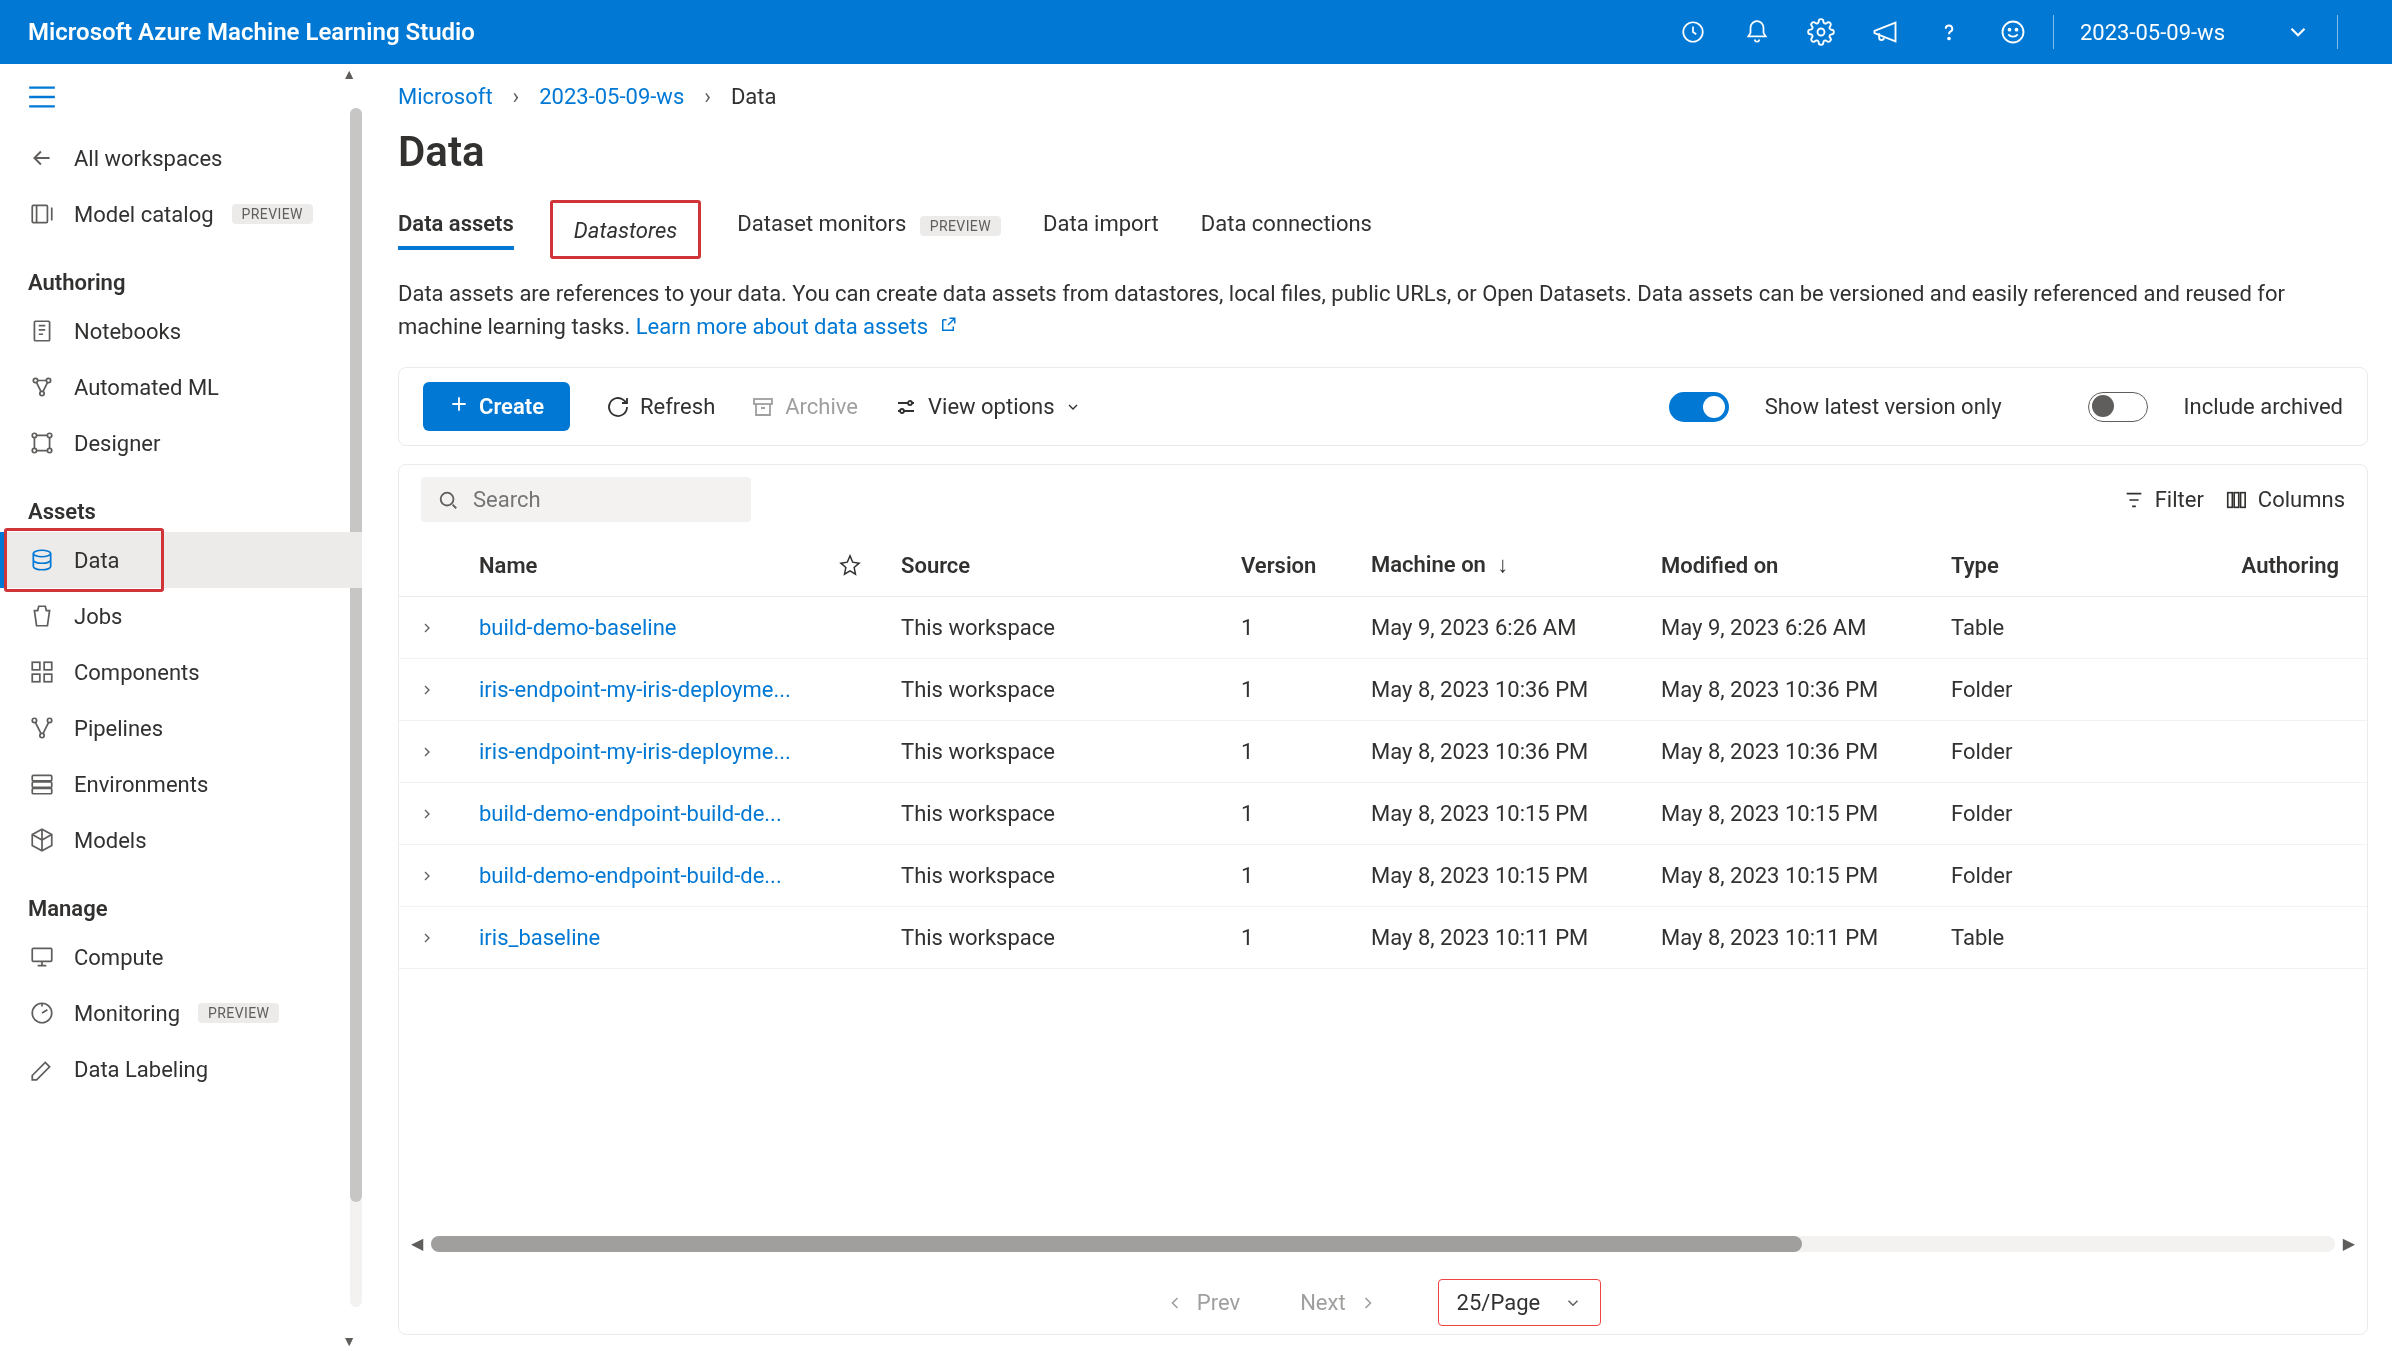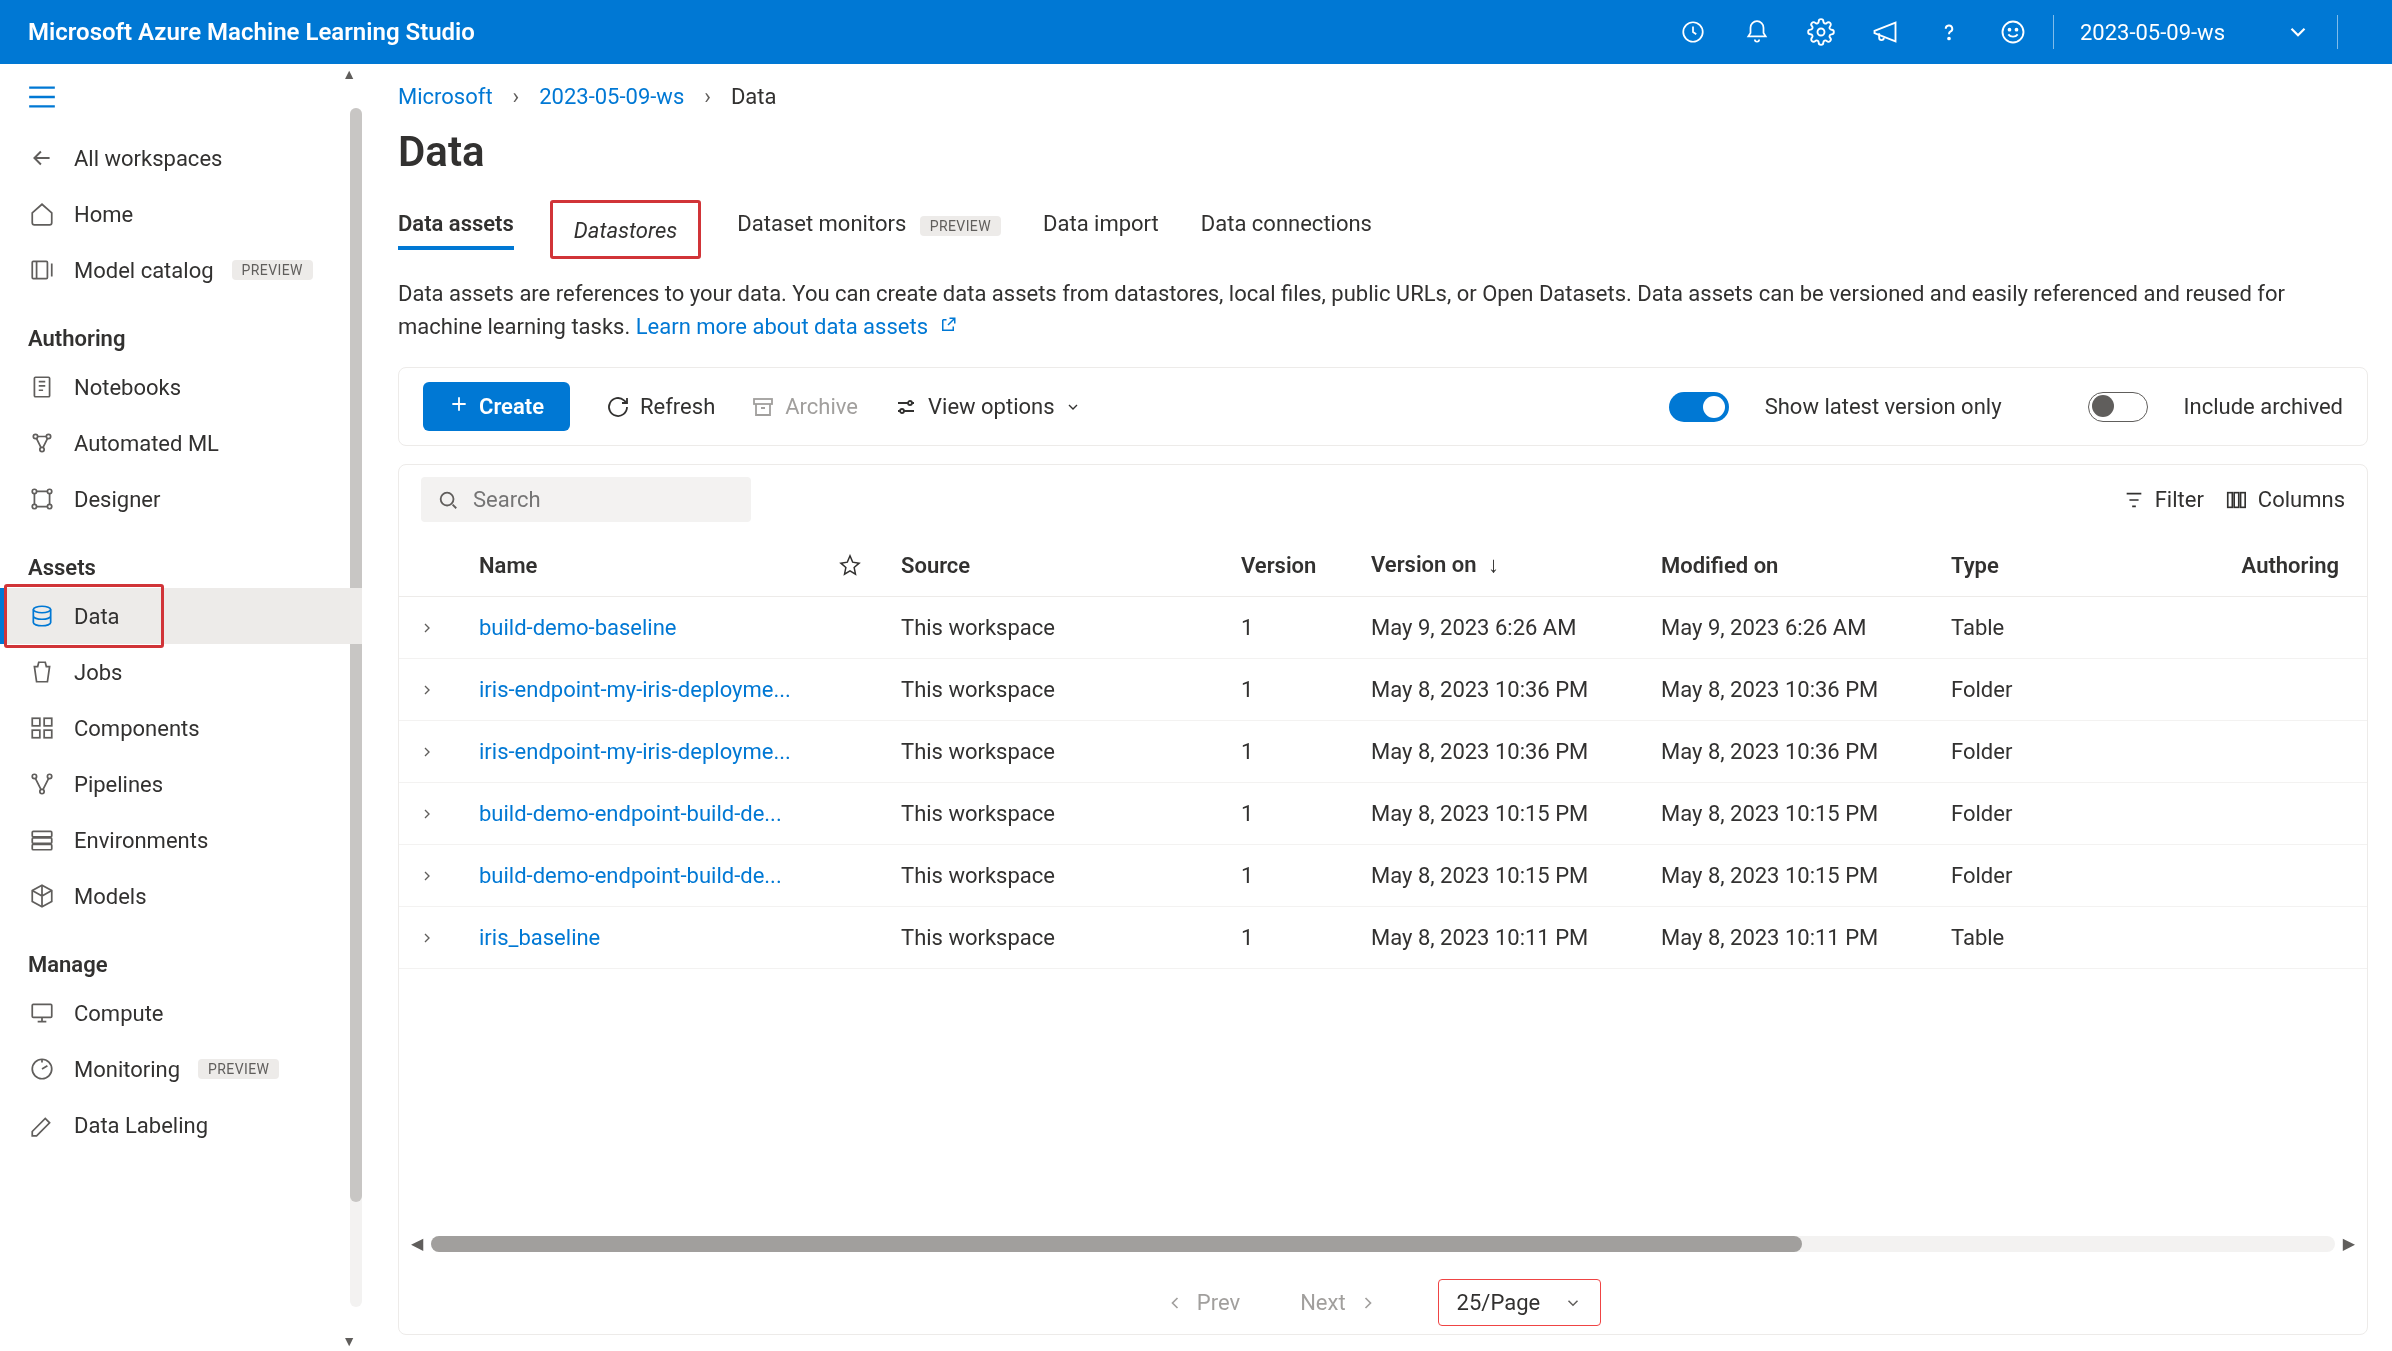--- a/index.html
+++ b/index.html
@@ -177,28 +177,20 @@
             <svg width="26" height="26" viewBox="0 0 24 24" fill="none" stroke="currentColor" stroke-width="1.8">
               <path d="M19 12H5M11 18l-6-6 6-6"></path>
             </svg>
           </span>
         <span>All workspaces</span>
       </div>
 
       <div class="nav-item">
         <span class="nv-icon">
             <svg width="26" height="26" viewBox="0 0 24 24" fill="none" stroke="currentColor" stroke-width="1.6">
-              <path d="M3 11l9-8 9 8v9a2 2 0 0 1-2 2H5a2 2 0 0 1-2-2v-9z"></path>
-            </svg>
-          </span>
-        <span>Home</span>
-      </div>
-      <div class="nav-item">
-        <span class="nv-icon">
-            <svg width="26" height="26" viewBox="0 0 24 24" fill="none" stroke="currentColor" stroke-width="1.6">
               <rect x="3" y="4" width="14" height="16" rx="1"></rect>
               <path d="M7 4v16M21 6v12"></path>
             </svg>
           </span>
         <span>Model catalog</span>
         <span class="badge-preview">PREVIEW</span>
       </div>
 
       <div class="nav-section">Authoring</div>
       <div class="nav-item">
@@ -455,21 +447,21 @@
             <th class="col-expand"></th>
             <th style="width:360px;">Name</th>
             <th class="col-star">
                 <svg width="22" height="22" viewBox="0 0 24 24" fill="none" stroke="#323130" stroke-width="1.6">
                   <path d="M12 2l2.9 6.9L22 10l-5.5 4.7L18 22l-6-3.6L6 22l1.5-7.3L2 10l7.1-1.1L12 2z"></path>
                 </svg>
               </th>
             <th style="width:340px;">Source</th>
             <th style="width:130px;">Version</th>
             <th style="width:290px;">
-              <span>Version on</span>
+              <span>Machine on</span>
               <span style="margin-left:6px;">↓</span>
             </th>
             <th style="width:290px;">Modified on</th>
             <th style="width:220px;">Type</th>
             <th class="col-properties">Authoring</th>
           </tr>
         </thead>
         <tbody id="tbody">
             <tr>
     <td class="col-expand">

